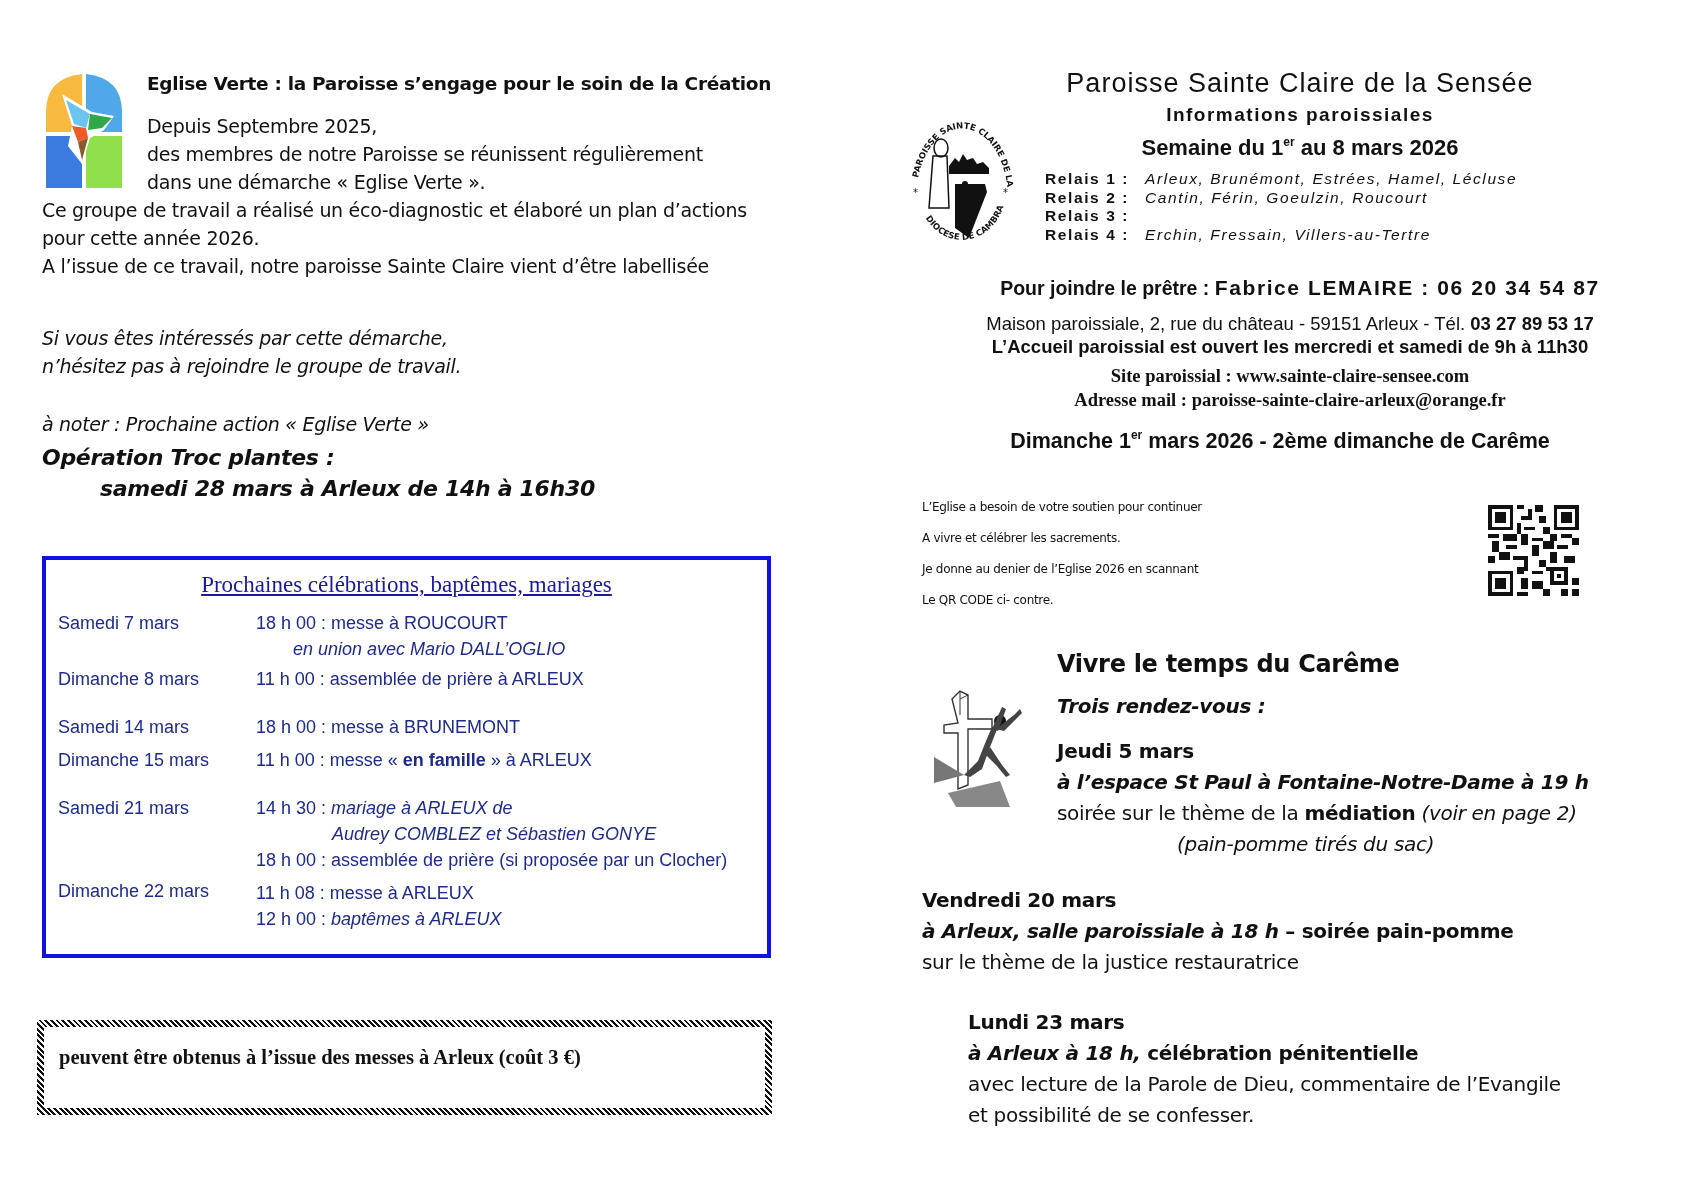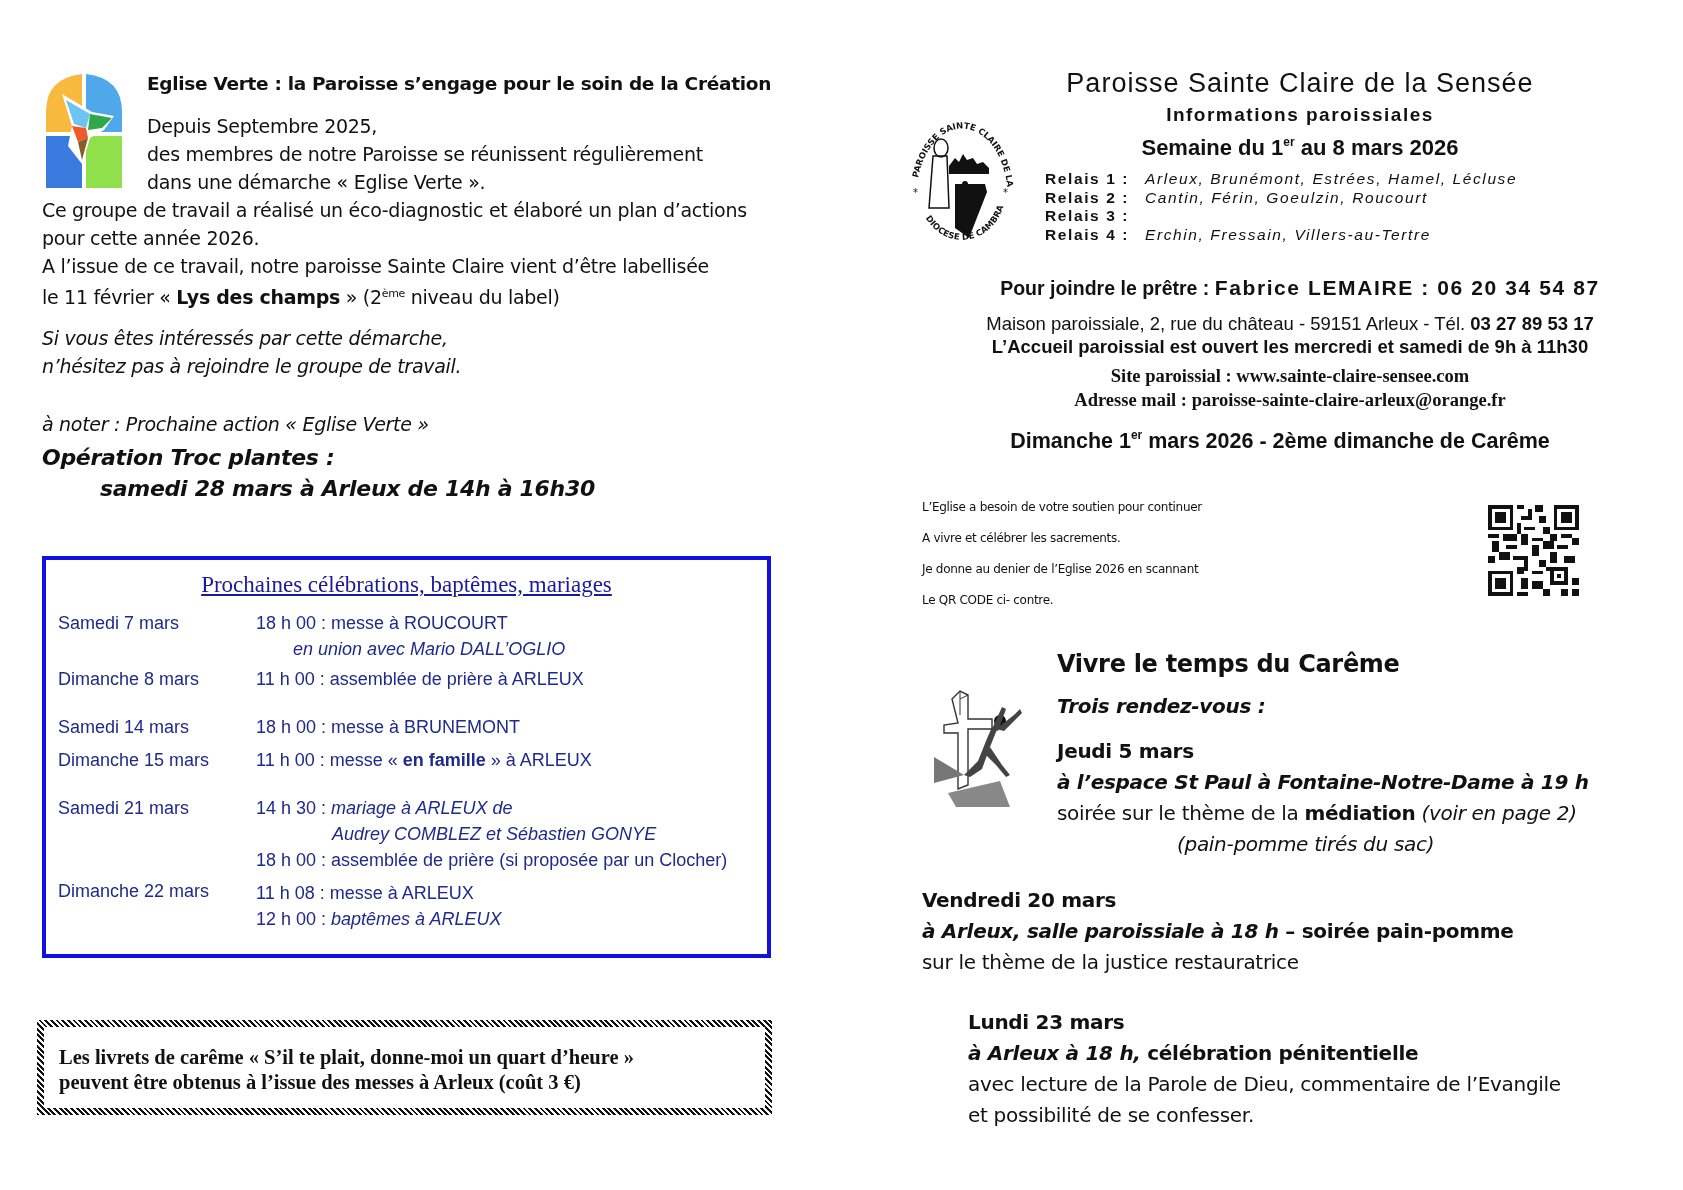--- a/index.html
+++ b/index.html
@@ -103,21 +103,20 @@
 <div class="abs comic" id="eg-title">Eglise Verte : la Paroisse s’engage pour le soin de la Création</div>
 <div class="abs comic" id="eg-intro">
   <div>Depuis Septembre 2025,</div>
   <div>des membres de notre Paroisse se réunissent régulièrement</div>
   <div>dans une démarche « Eglise Verte ».</div>
 </div>
 <div class="abs comic" id="eg-body">
   <div>Ce groupe de travail a réalisé un éco-diagnostic et élaboré un plan d’actions</div>
   <div>pour cette année 2026.</div>
   <div>A l’issue de ce travail, notre paroisse Sainte Claire vient d’être labellisée</div>
-  <div><span>le 11 février « </span><b>Lys des champs</b><span> » (2</span><sup style="font-size:11px">ème</sup><span> niveau du label)</span></div>
 </div>
 <div class="abs comic" id="eg-invite">
   <div>Si vous êtes intéressés par cette démarche,</div>
   <div>n’hésitez pas à rejoindre le groupe de travail.</div>
 </div>
 <div class="abs comic" id="eg-note">à noter : Prochaine action « Eglise Verte »</div>
 <div class="abs comic" id="eg-op-title">Opération Troc plantes :</div>
 <div class="abs comic" id="eg-op-date">samedi 28 mars à Arleux de 14h à 16h30</div>
 
 <div class="abs" id="celeb-box" style="border-color: rgb(16, 16, 224);">
@@ -165,21 +164,20 @@
     <div class="celeb-day">Dimanche 22 mars</div>
     <div class="celeb-lines" style="top:2px">
       <div>11 h 08 : messe à ARLEUX</div>
       <div><span>12 h 00 : </span><span class="it">baptêmes à ARLEUX</span></div>
     </div>
   </div>
 </div>
 
 <div class="abs" id="livrets-box">
   <div id="livrets-text">
-    <div>Les livrets de carême « S’il te plait, donne-moi un quart d’heure »</div>
     <div>peuvent être obtenus à l’issue des messes à Arleux (coût 3 €)</div>
   </div>
 </div>
 
 <div class="abs" id="diocese-logo">
   <svg width="118" height="172" viewBox="0 0 118 172">
     <defs>
       <path id="arcTop" d="M14 96 A46 70 0 0 1 104 96"></path>
       <path id="arcBot" d="M18 120 A44 50 0 0 0 100 120"></path>
     </defs>

